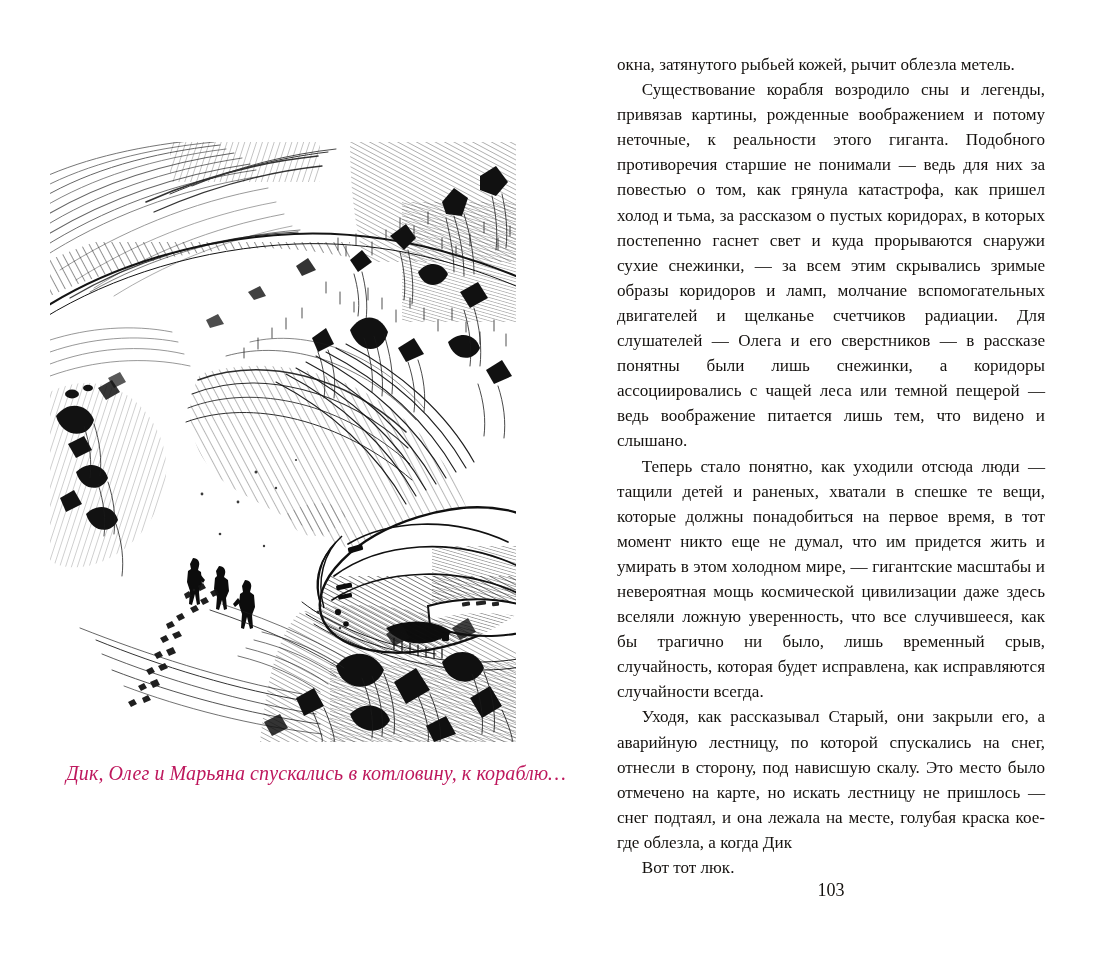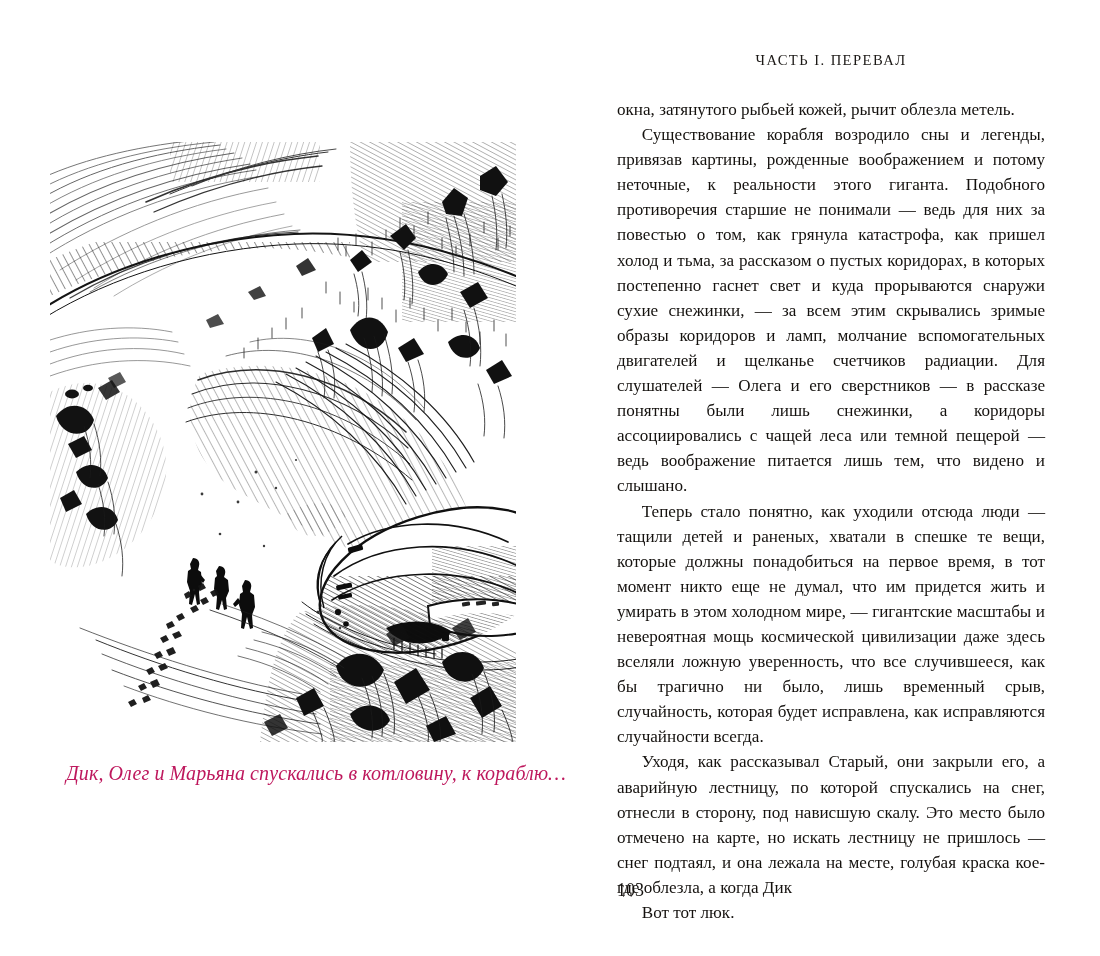--- a/index.html
+++ b/index.html
@@ -81,21 +81,21 @@
     text-indent: 1.45em;
   }
   .body-text p.flush {
     text-indent: 0;
   }
   .folio {
     position: absolute;
     left: 617px;
     top: 880px;
     width: 428px;
-    text-align: left;
+    text-align: center;
     font-size: 18px;
     color: #14110e;
   }
 </style>
 </head>
 <body>
 
 <div class="page">
 
   <div class="illustration-block">
@@ -496,21 +496,20 @@
           <path d="M0,234 C44,218 94,214 140,224"></path>
           <path d="M0,198 C38,186 82,182 122,190"></path>
         </g>
       </svg>
     </div>
 
     <div class="illustration-caption">Дик, Олег и Марьяна спускались в котловину, к кораблю…</div>
   </div>
 
   <div class="text-column">
-    <div class="running-head">ЧАСТЬ I. ПЕРЕВАЛ</div>
 
     <div class="body-text">
       <p class="flush">окна, затянутого рыбьей кожей, рычит облезла метель.</p>
       <p class="indent">Существование корабля возродило сны и легенды, привязав картины, рожденные воображением и потому неточные, к реальности этого гиганта. Подобного противоречия старшие не понимали — ведь для них за повестью о том, как грянула катастрофа, как пришел холод и тьма, за рассказом о пустых коридорах, в которых постепенно гаснет свет и куда прорываются снаружи сухие снежинки, — за всем этим скрывались зримые образы коридоров и ламп, молчание вспомогательных двигателей и щелканье счетчиков радиации. Для слушателей — Олега и его сверстников — в рассказе понятны были лишь снежинки, а коридоры ассоциировались с чащей леса или темной пещерой — ведь воображение питается лишь тем, что видено и слышано.</p>
       <p class="indent">Теперь стало понятно, как уходили отсюда люди — тащили детей и раненых, хватали в спешке те вещи, которые должны понадобиться на первое время, в тот момент никто еще не думал, что им придется жить и умирать в этом холодном мире, — гигантские масштабы и невероятная мощь космической цивилизации даже здесь вселяли ложную уверенность, что все случившееся, как бы трагично ни было, лишь временный срыв, случайность, которая будет исправлена, как исправляются случайности всегда.</p>
       <p class="indent">Уходя, как рассказывал Старый, они закрыли его, а аварийную лестницу, по которой спускались на снег, отнесли в сторону, под нависшую скалу. Это место было отмечено на карте, но искать лестницу не пришлось — снег подтаял, и она лежала на месте, голубая краска кое-где облезла, а когда Дик</p>
       <p class="indent">Вот тот люк.</p>
     </div>
   </div>
 

